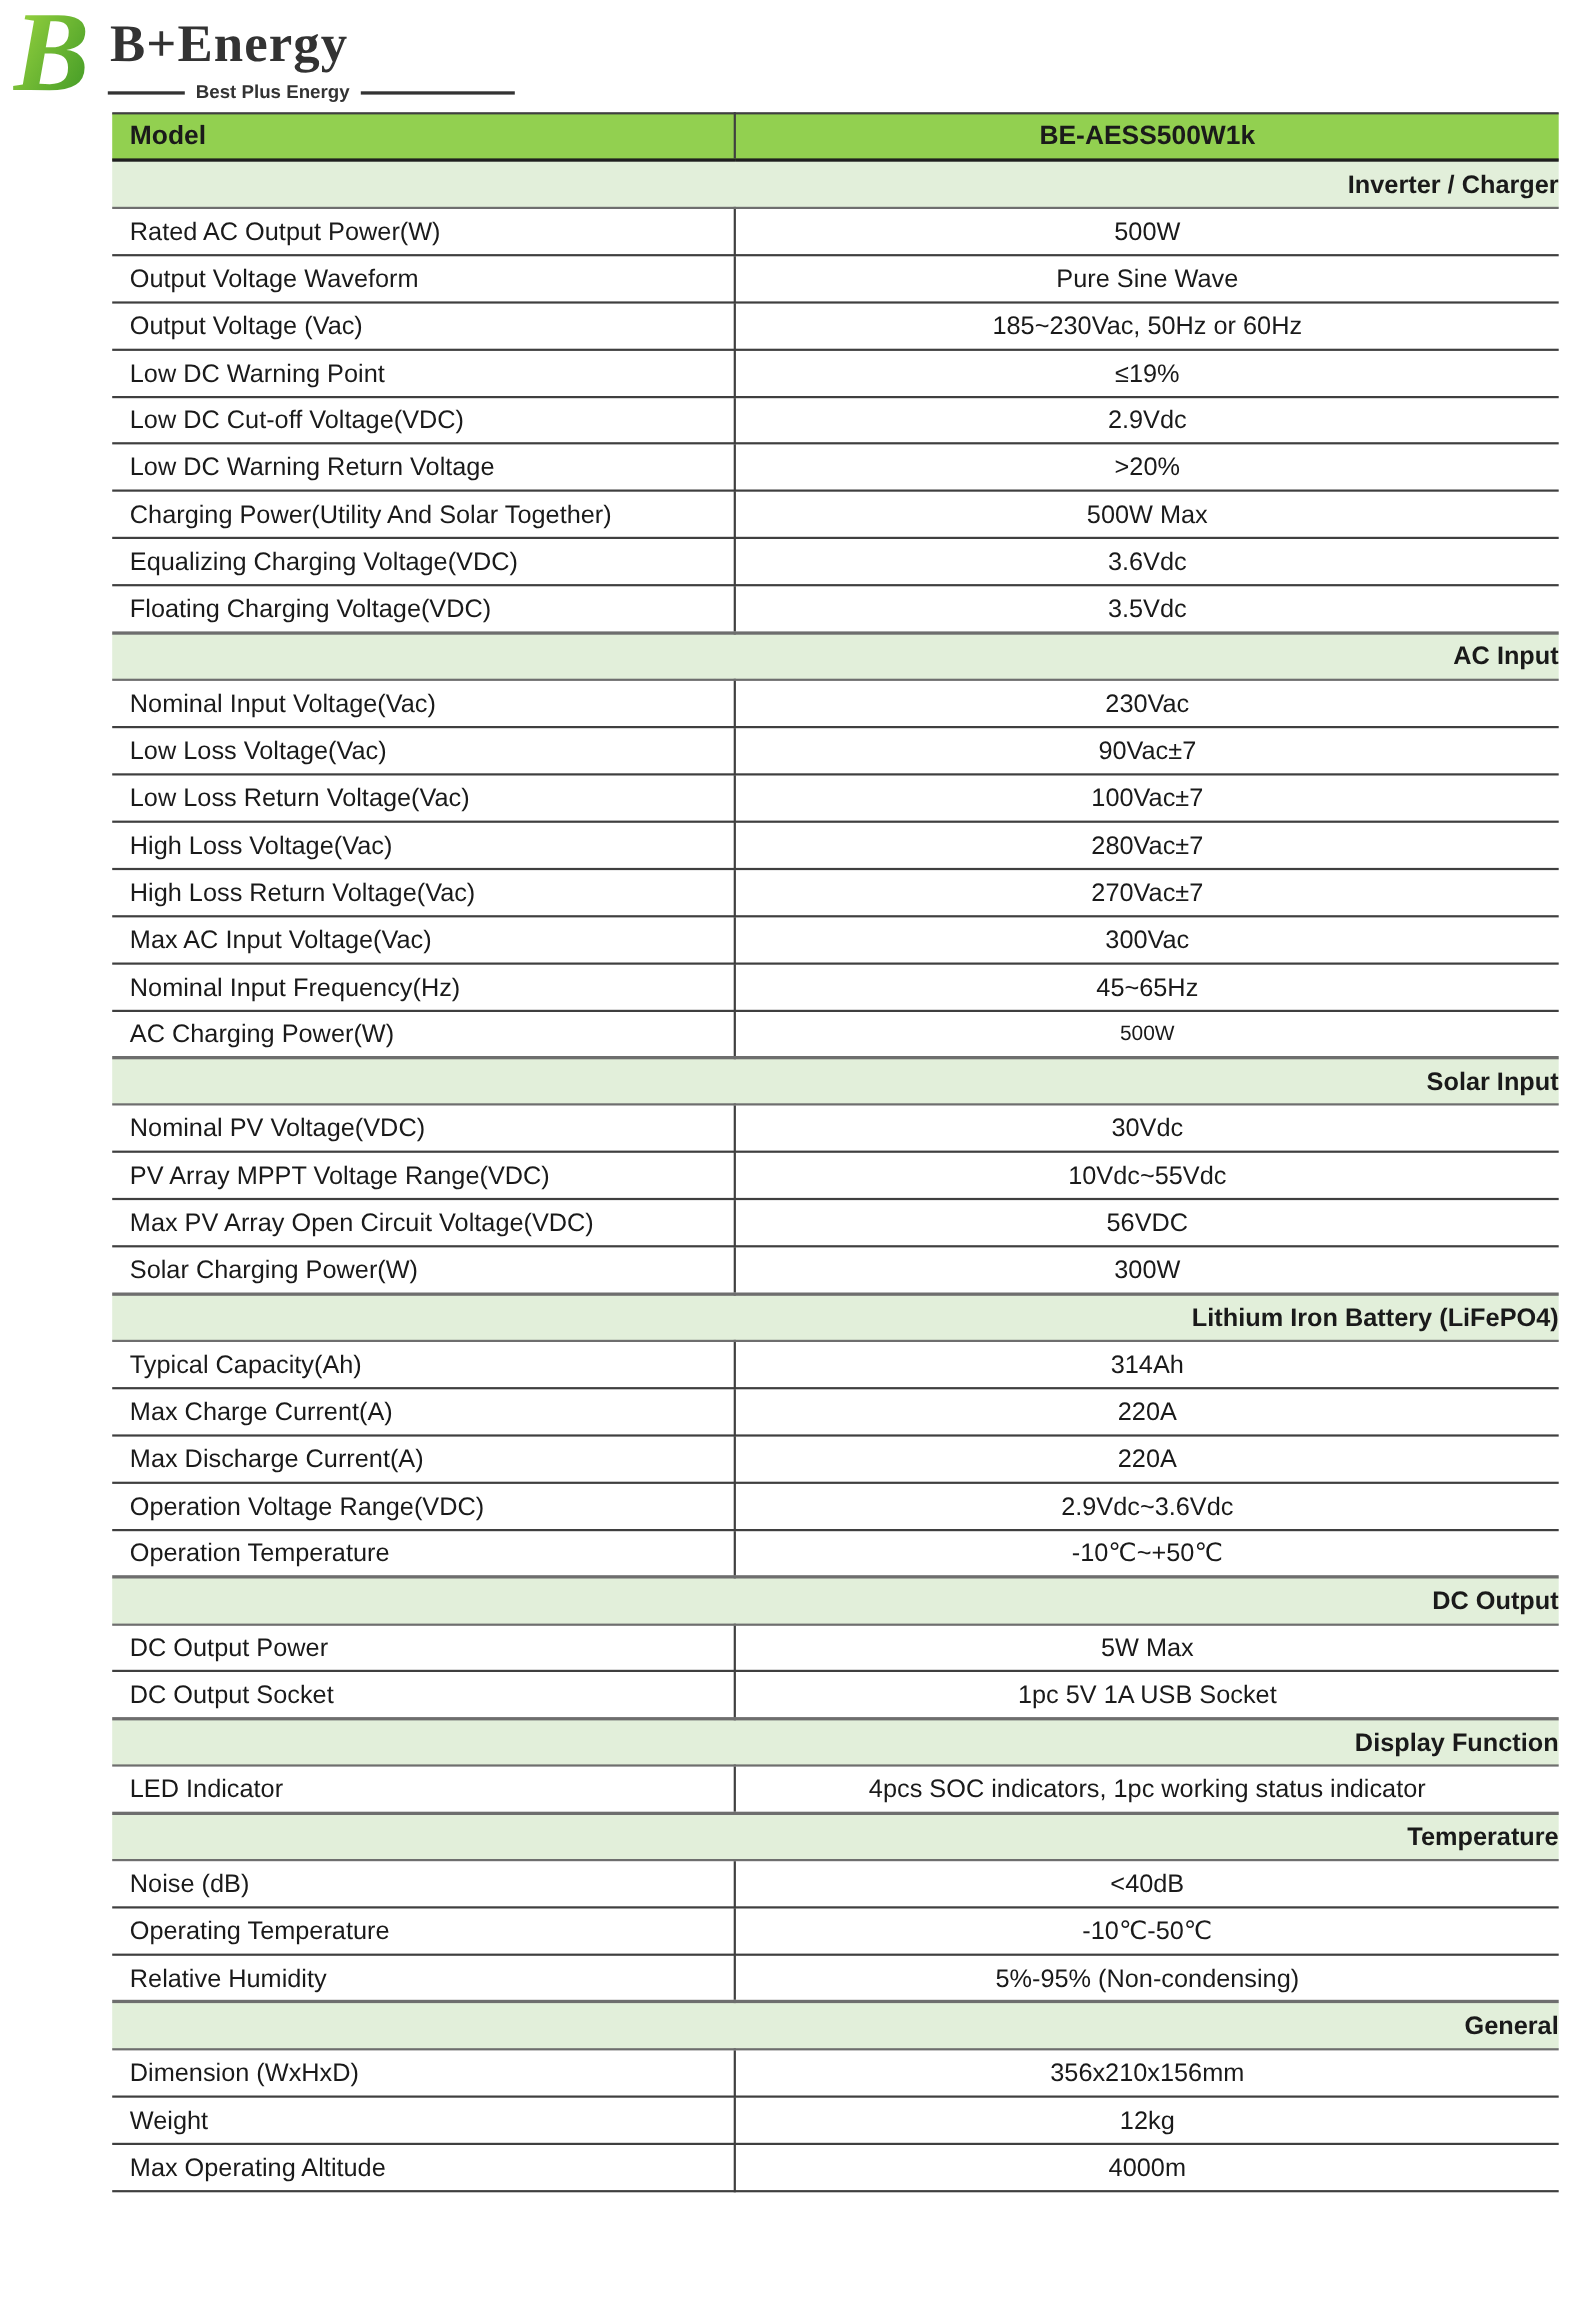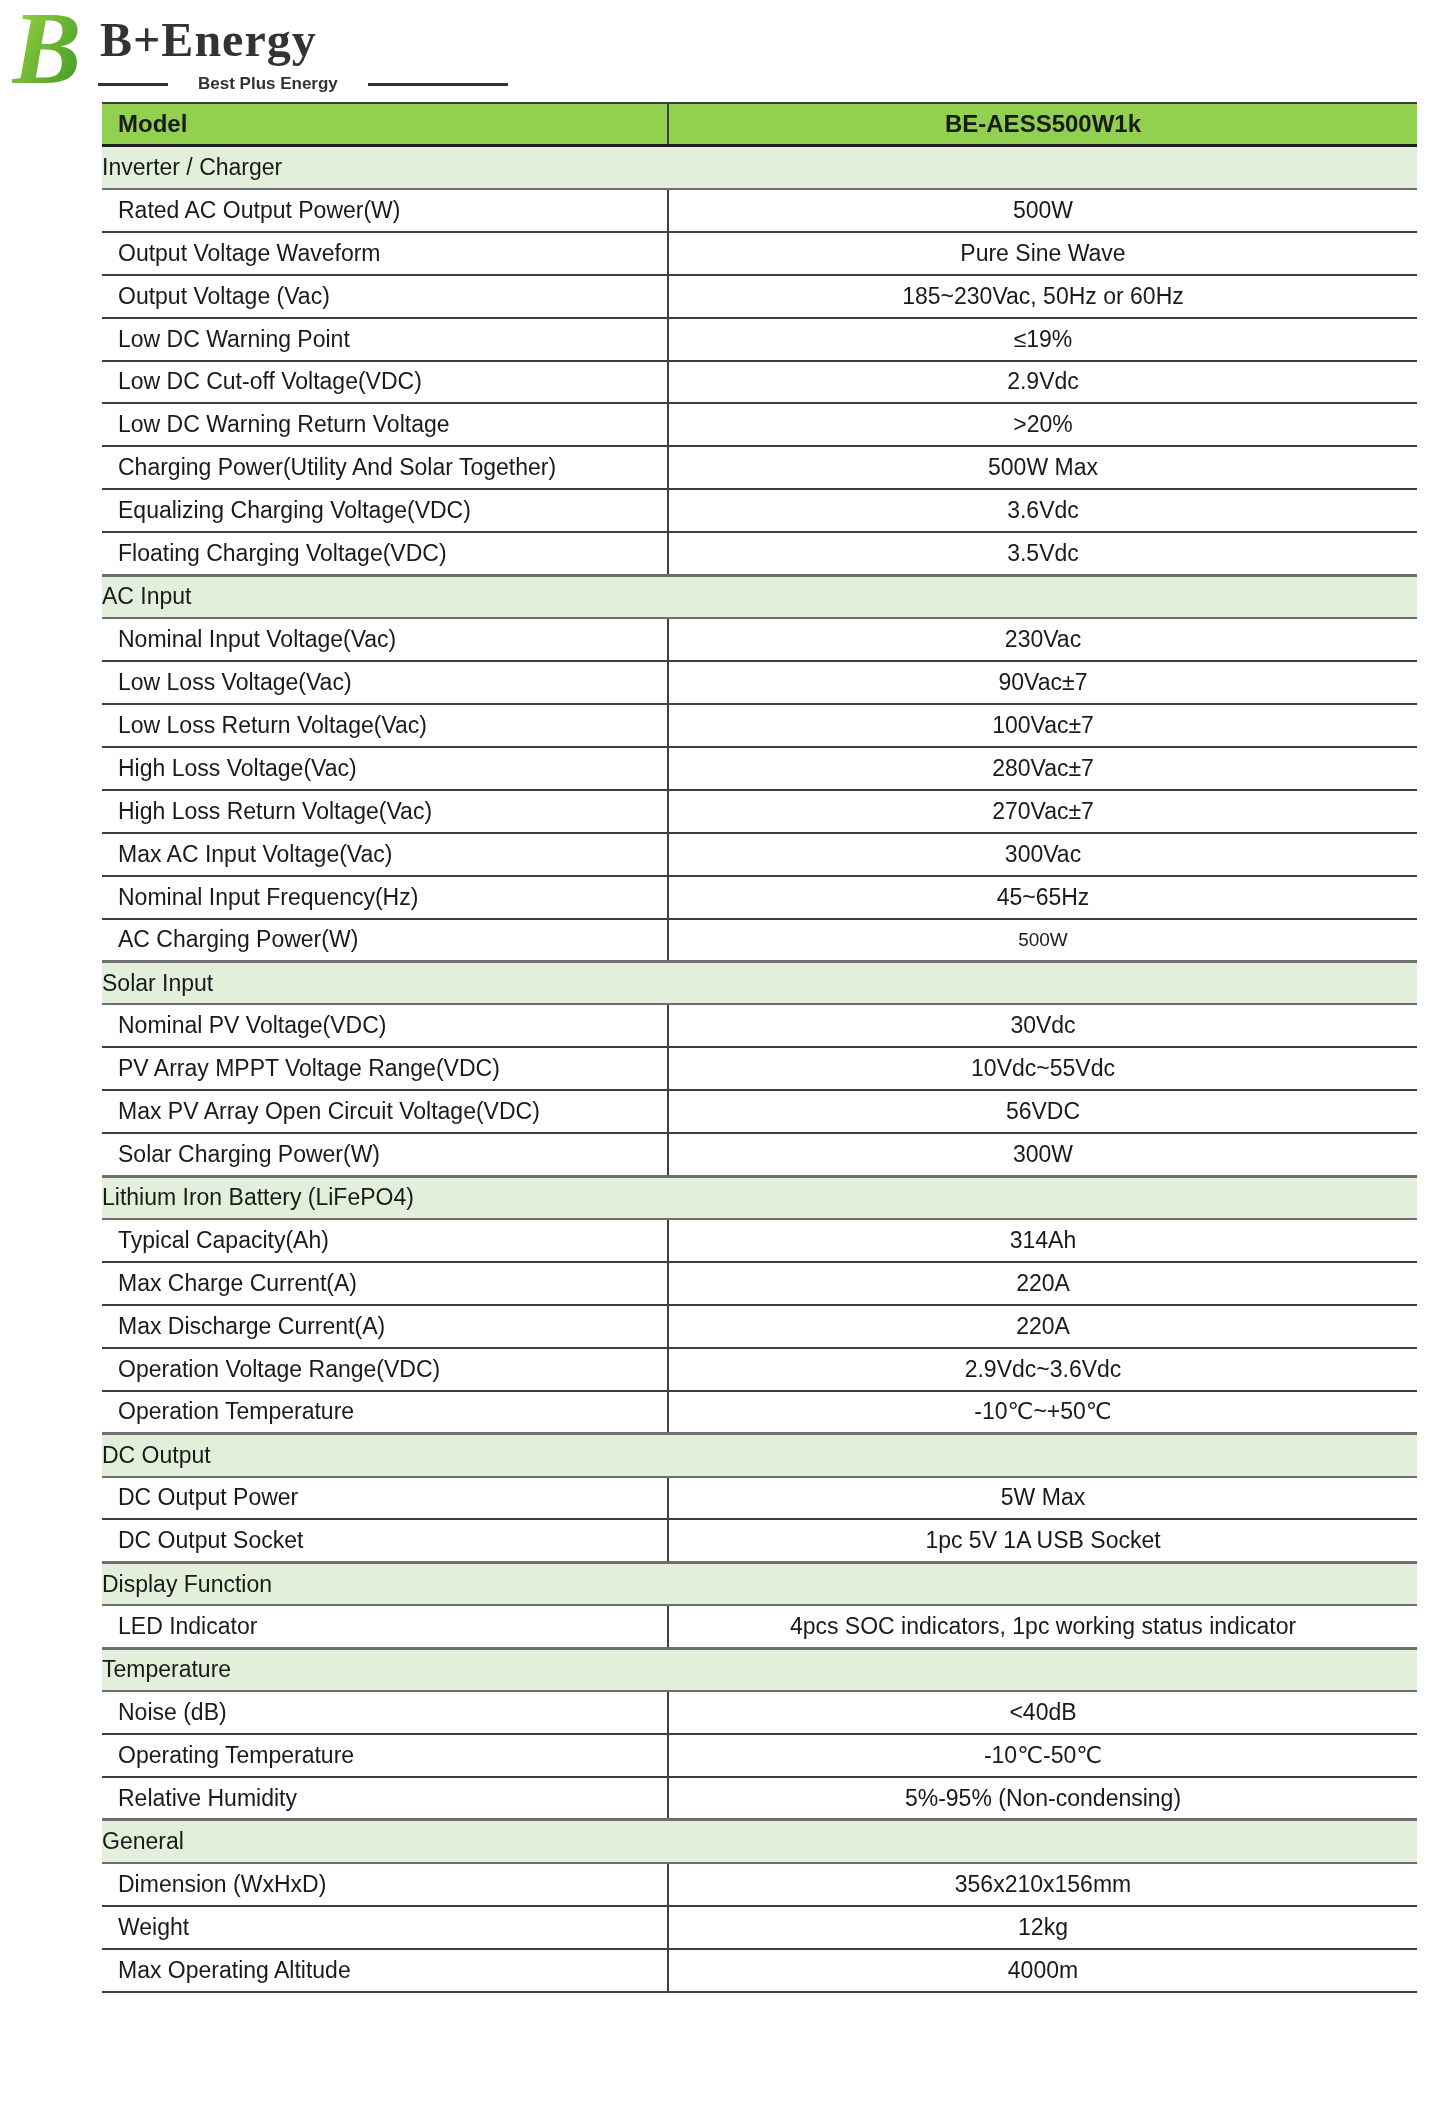--- a/index.html
+++ b/index.html
@@ -43,21 +43,20 @@
     font-weight: bold; font-size: 48px; line-height: 1;
     color: var(--brand-dark);
     letter-spacing: 1px;
   }
   .tagline {
     position: absolute; left: 86px; top: 72px;
     display: flex; align-items: center;
     font-weight: bold; font-size: 17px;
     color: var(--brand-dark);
     white-space: nowrap;
-    gap: 20px;
   }
   .tagline .rule { height: 3px; background: var(--brand-dark); }
   .tagline .rule.left  { width: 70px;  margin-right: 10px; }
   .tagline .rule.right { width: 140px; margin-left: 10px; }
 
   
   table.spec {
     position: absolute; left: 102px; top: 102px;
     width: 1315px;
     border-collapse: collapse;
@@ -83,22 +82,22 @@
     background: var(--header-green);
     font-weight: bold; font-size: 24px;
     border-top: 2px solid var(--border-dark);
     border-bottom: 3px solid #1f1f1f;
     margin-top: 38px;
   }
   tr.header-row th.label-cell { border-right: 2px solid var(--border-dark); }
 
   tr.section-row td {
     background: var(--section-green);
-    font-weight: normal;
-    text-align: left; 
+    font-weight: bold;
+    text-align: right; 
     border-top: 3px solid var(--border-gray);
     border-bottom: 2px solid var(--border-gray);
   }
 </style>
 </head>
 <body>
 
 <header class="logo">
   <span class="monogram">B</span>
   <span class="brand-name">B+Energy</span>

